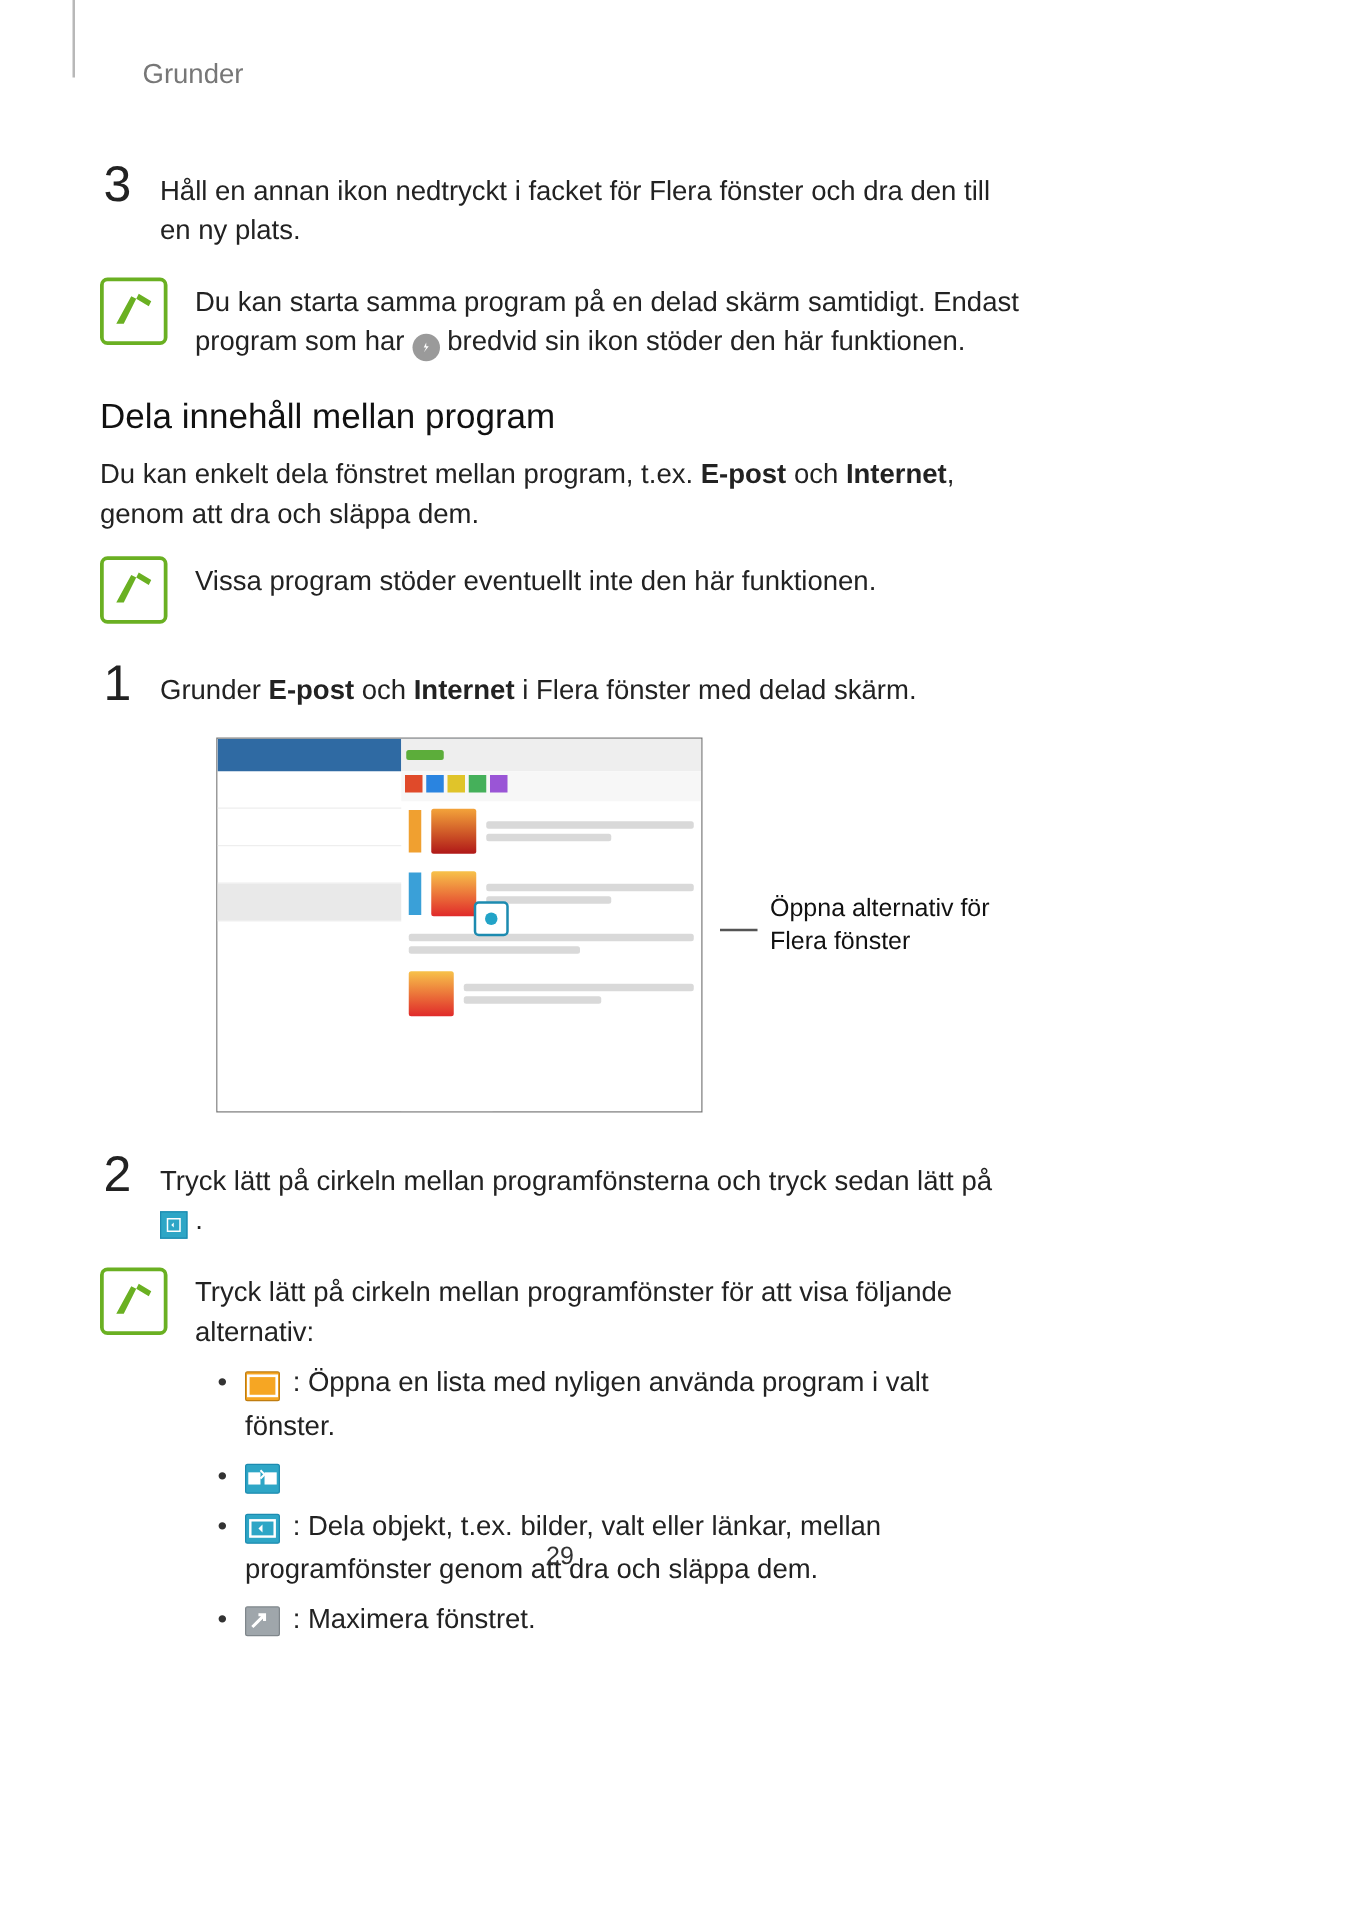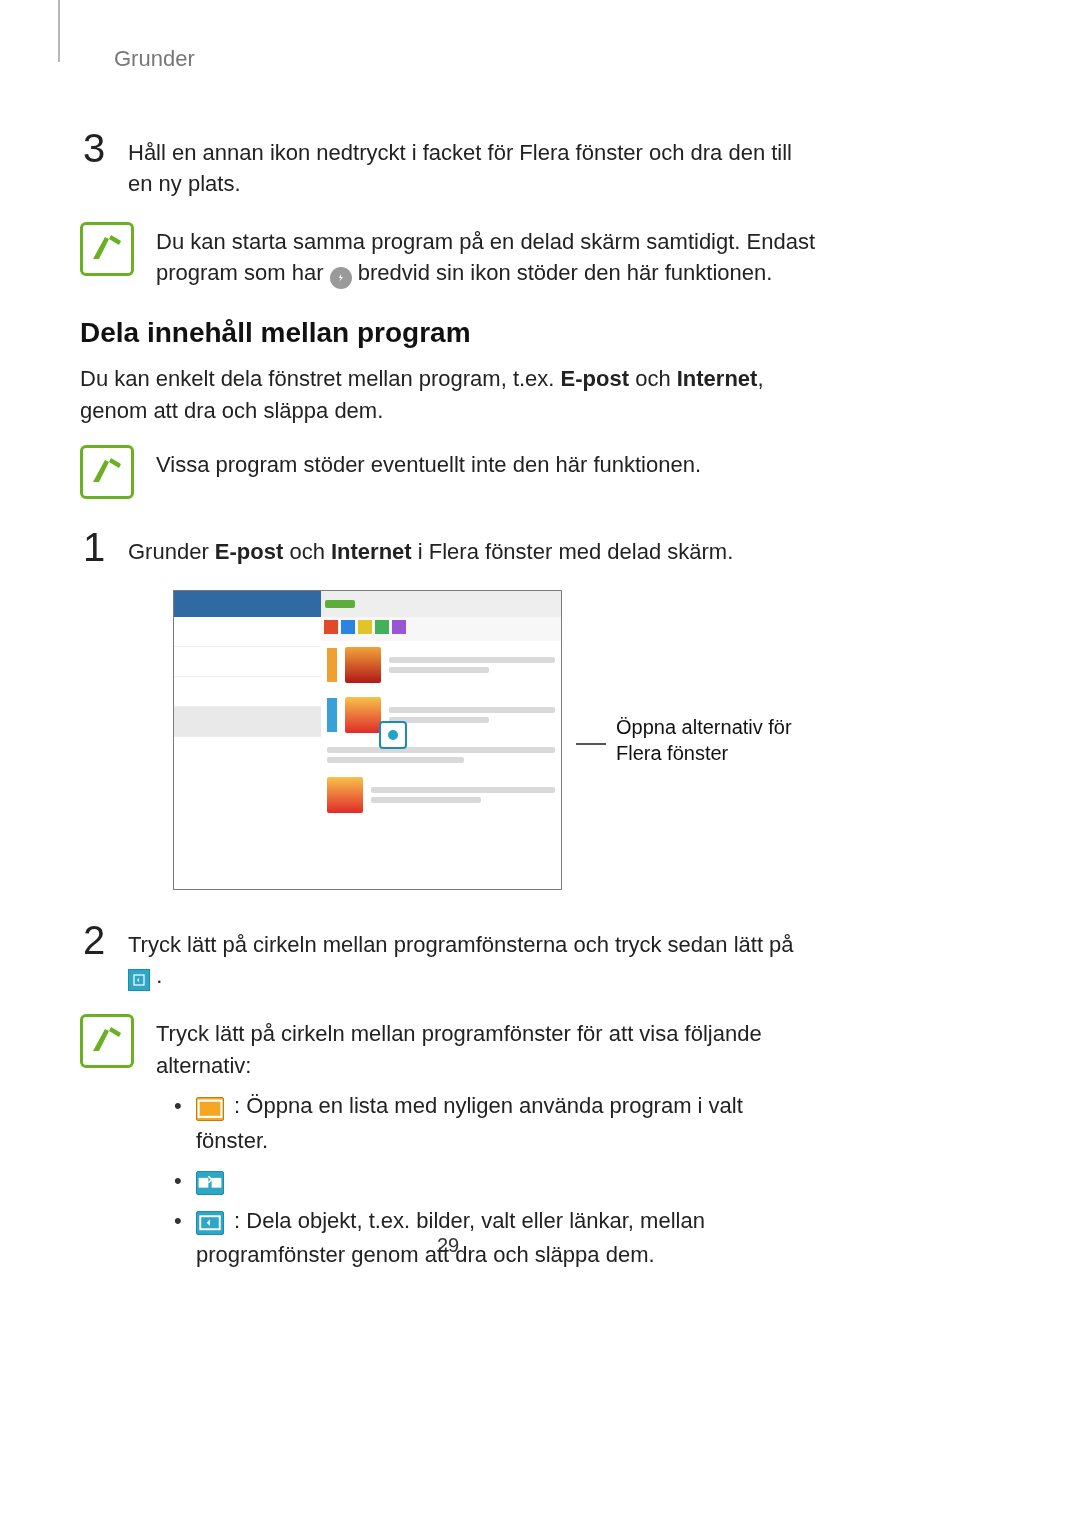--- a/index.html
+++ b/index.html
@@ -7,21 +7,21 @@
   .page { position: relative; width: 896px; height: 1527px; padding: 44px 80px 0 58px; }
   .vline { position: absolute; left: 58px; top: 0; width: 2px; height: 62px; background: #b8b8b8; }
   .header { font-size: 22px; color: #777; margin: 2px 0 56px 56px; }
   .step { display: flex; gap: 20px; margin-left: 22px; margin-bottom: 22px; }
   .step-num { font-size: 40px; line-height: 1; color: #222; min-width: 28px; text-align: center; font-weight: 400; }
   .step-body { font-size: 22px; line-height: 1.4; padding-top: 10px; flex: 1; }
   .note { display: flex; gap: 22px; margin: 12px 0 28px 22px; }
   .note-icon { width: 54px; height: 54px; border: 3px solid #6ab022; border-radius: 6px; display: flex; align-items: center; justify-content: center; flex-shrink: 0; }
   .note-icon svg { width: 40px; height: 40px; }
   .note-body { font-size: 22px; line-height: 1.45; padding-top: 4px; flex: 1; }
-  h2.section { font-size: 28px; font-weight: 700; margin: 28px 0 14px 22px; color: #111; }
+  h2.section { font-size: 28px; font-weight: 400; margin: 28px 0 14px 22px; color: #111; }
   .para { font-size: 22px; line-height: 1.45; margin: 0 22px 18px 22px; }
   b { font-weight: 700; }
   .figure-row { display: flex; align-items: center; justify-content: center; gap: 14px; margin: 14px 0 30px 0; }
   .screenshot { width: 460px; height: 300px; border: 1px solid #7a7a7a; position: relative; background: #fff; overflow: hidden; }
   .ss-left, .ss-right { position: absolute; top: 0; bottom: 0; }
   .ss-left { left: 0; width: 220px; background: #fff; }
   .ss-right { right: 0; width: 240px; background: #fff; }
   .ss-left .ss-bar { height: 26px; background: #2f6aa3; }
   .ss-left .ss-row { height: 30px; border-bottom: 1px solid #eee; display:flex; align-items:center; padding:0 6px; }
   .ss-left .ss-row .blk { width:20px; height:18px; background:#333; margin-left:auto; }
@@ -211,18 +211,25 @@
           </span>
         </li>
         <li>
           <span class="icon-box ib-blue">
             <svg viewBox="0 0 16 12">
                 <rect x="2" y="2" width="12" height="8" fill="none" stroke="#fff" stroke-width="1.2"></rect>
                 <path d="M6 6 L8 4 L8 8 Z" fill="#fff"></path>
               </svg>
           </span><span> : Dela objekt, t.ex. bilder, valt eller länkar, mellan programfönster genom att dra och släppa dem.</span>
         </li>
+        <li>
+          <span class="icon-box ib-grey">
+            <svg viewBox="0 0 16 12">
+                <path d="M3 9 L9 3 M6 3 L9 3 L9 6" fill="none" stroke="#fff" stroke-width="1.5"></path>
+              </svg>
+          </span><span> : Maximera fönstret.</span>
+        </li>
       </ul>
     </div>
   </div>
 
   <div class="page-num">29</div>
 </div>
 
 </body></html>

